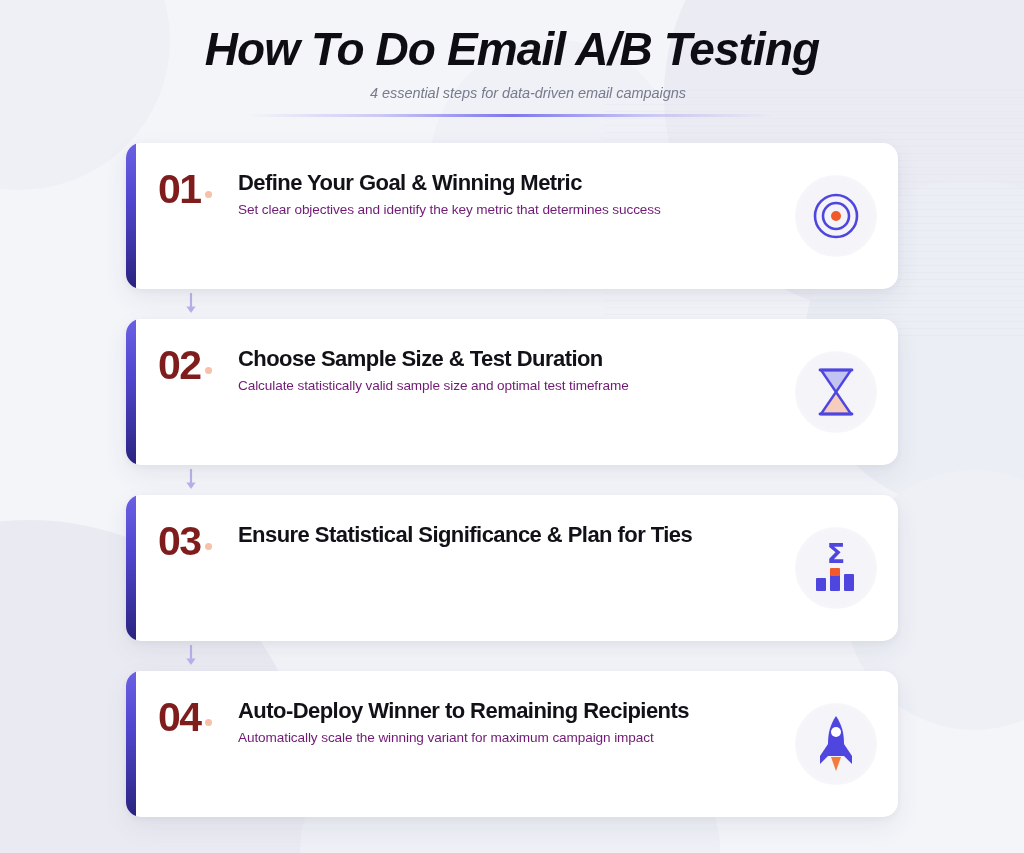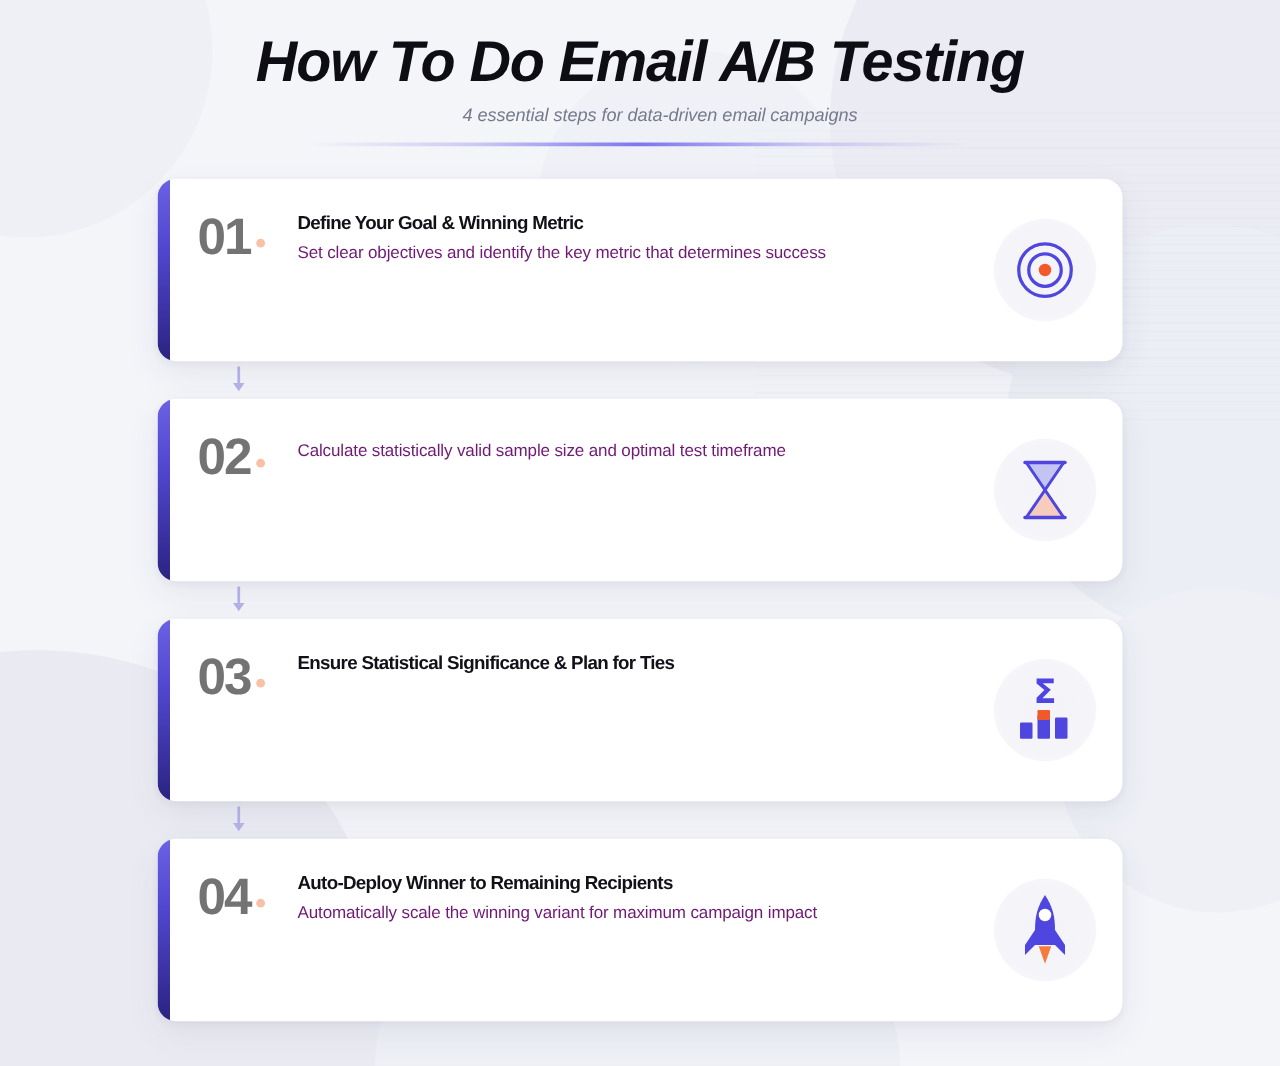--- a/index.html
+++ b/index.html
@@ -142,42 +142,42 @@
     padding-left:32px;
     padding-top:26px;
     flex:0 0 112px;
     display:flex;
     align-items:flex-start;
   }
 
   .num {
     font-size:41px;
     font-weight:bold;
-    color:#737373;
+    color:#7f1d1d;
     letter-spacing:-1.6px;
     line-height:1;
   }
 
   .num-dot {
     width:7px; height:7px;
     border-radius:50%;
     background:#f9c0a8;
     margin-left:5px;
     margin-top:22px;
   }
 
   .text-col {
     flex:1 1 auto;
     padding-top:27px;
     padding-right:10px;
     min-width:0;
   }
 
   .step-title {
-    font-size:15px;
+    font-size:22px;
     font-weight:bold;
     color:#111118;
     letter-spacing:-0.55px;
     line-height:1.18;
     white-space:nowrap;
   }
 
   .step-desc {
     margin-top:7px;
     font-size:13.6px;
@@ -282,20 +282,21 @@
     </div>
 
     <div class="step-wrap">
       <div class="card">
         <div class="accent"></div>
         <div class="num-col">
           <span class="num">02</span>
           <span class="num-dot"></span>
         </div>
         <div class="text-col">
+          <div class="step-title">Choose Sample Size &amp; Test Duration</div>
           <div class="step-desc">Calculate statistically valid sample size and optimal test timeframe</div>
         </div>
         <div class="icon-col">
           <div class="icon-bubble">
             <svg width="46" height="56" viewBox="0 0 46 56">
               <path d="M8 6 L38 6 L23 28 Z" fill="#c3c4f2" stroke="#4f46e0" stroke-width="2.4" stroke-linejoin="round"></path>
               <path d="M23 28 L38 50 L8 50 Z" fill="#f6cdbd" stroke="#4f46e0" stroke-width="2.4" stroke-linejoin="round"></path>
               <line x1="7" y1="6" x2="39" y2="6" stroke="#4f46e0" stroke-width="2.8" stroke-linecap="round"></line>
               <line x1="7" y1="50" x2="39" y2="50" stroke="#4f46e0" stroke-width="2.8" stroke-linecap="round"></line>
             </svg>

